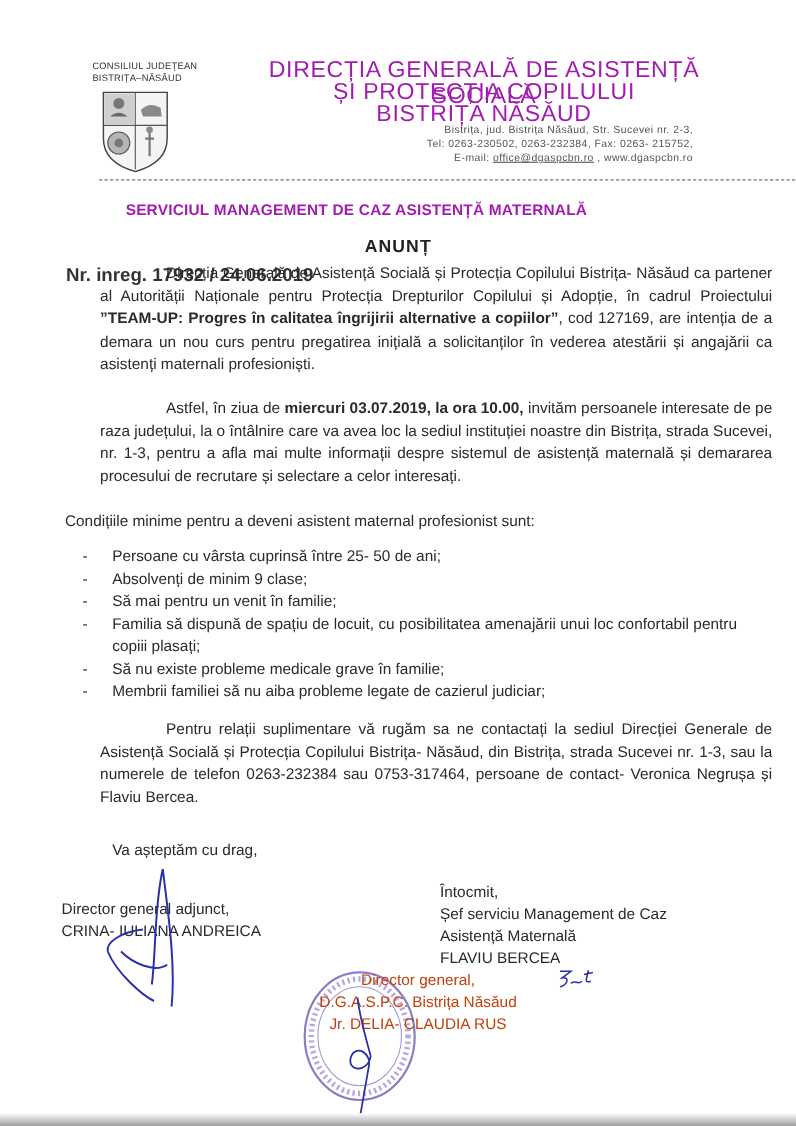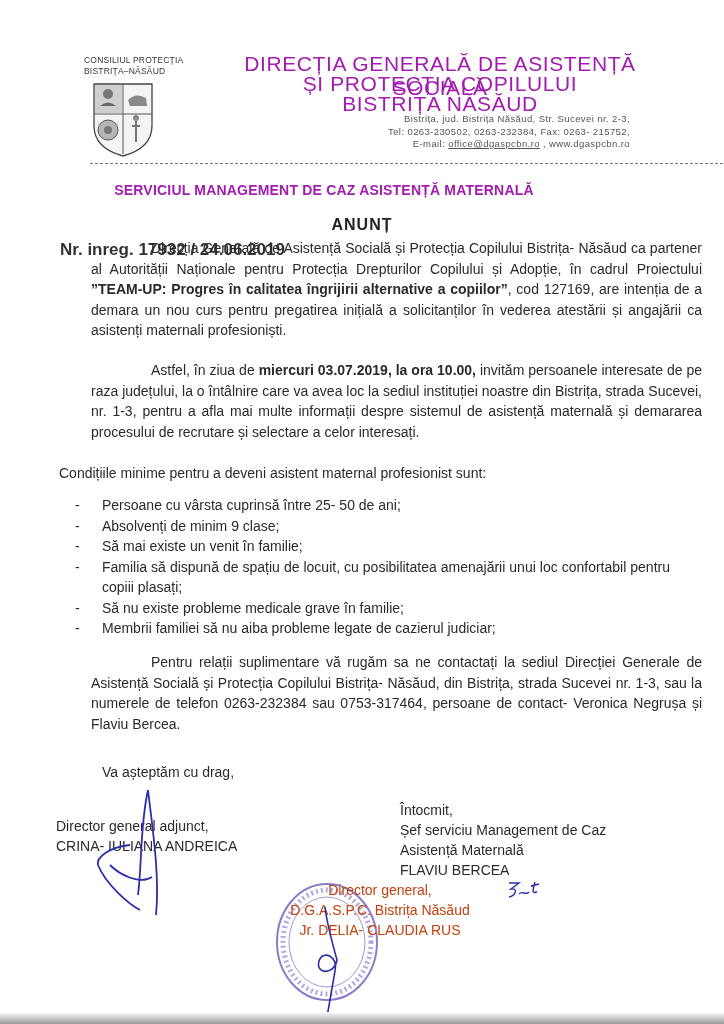--- a/index.html
+++ b/index.html
@@ -43,21 +43,21 @@
   .sig-f { left:505px; top:880px; width:40px; height:20px; }
   .bottom-shadow { left:0; top:1012px; width:724px; height:12px; background:linear-gradient(#fff,#9a9a9a); }
   b { font-weight:bold; }
 </style>
 </head>
 <body>
 
 <div class="page">
 
   <div class="abs council">
-    <div>CONSILIUL PROTECȚIA</div>
+    <div>CONSILIUL JUDEȚEAN</div>
     <div>BISTRIȚA–NĂSĂUD</div>
   </div>
 
   <svg class="abs crest" viewBox="0 0 62 76">
     <path d="M2 2 H60 V44 Q60 66 31 74 Q2 66 2 44 Z" fill="#f4f4f4" stroke="#444" stroke-width="1.3"></path>
     <line x1="31" y1="2" x2="31" y2="72" stroke="#555" stroke-width="1"></line>
     <line x1="2" y1="32" x2="60" y2="32" stroke="#555" stroke-width="1"></line>
     <rect x="3" y="3" width="27" height="28" fill="#cfcfcf"></rect>
     <circle cx="16" cy="12" r="5" fill="#777"></circle>
     <path d="M8 24 Q16 17 24 24 Z" fill="#666"></path>
@@ -89,21 +89,21 @@
 
   <div class="abs para indent p1"><span>Direcția Generală de Asistență Socială și Protecția Copilului Bistrița- Năsăud ca partener al Autorității Naționale pentru Protecția Drepturilor Copilului și Adopție, în cadrul Proiectului </span><b>”TEAM-UP: Progres în calitatea îngrijirii alternative a copiilor”</b><span>, cod 127169, are intenția de a demara un nou curs pentru pregatirea inițială a solicitanților în vederea atestării și angajării ca asistenți maternali profesioniști.</span></div>
 
   <div class="abs para indent p2"><span>Astfel, în ziua de </span><b>miercuri 03.07.2019, la ora 10.00,</b><span> invităm persoanele interesate de pe raza județului, la o întâlnire care va avea loc la sediul instituției noastre din Bistrița, strada Sucevei, nr. 1-3, pentru a afla mai multe informații despre sistemul de asistență maternală și demararea procesului de recrutare și selectare a celor interesați.</span></div>
 
   <div class="abs para p3">Condițiile minime pentru a deveni asistent maternal profesionist sunt:</div>
 
   <ul class="abs list">
     <li><span class="dash">-</span><span>Persoane  cu vârsta cuprinsă între 25- 50 de ani;</span></li>
     <li><span class="dash">-</span><span>Absolvenți de minim 9 clase;</span></li>
-    <li><span class="dash">-</span><span>Să mai existe un venit în familie;</span></li>
+    <li><span class="dash">-</span><span>Să mai pentru un venit în familie;</span></li>
     <li><span class="dash">-</span><span>Familia să dispună de spațiu de locuit, cu posibilitatea amenajării unui loc confortabil pentru copiii plasați;</span></li>
     <li><span class="dash">-</span><span>Să nu existe probleme medicale grave în familie;</span></li>
     <li><span class="dash">-</span><span>Membrii familiei să nu aiba probleme legate de cazierul judiciar;</span></li>
   </ul>
 
   <div class="abs para indent p4">Pentru relații suplimentare vă rugăm sa ne contactați la sediul Direcției Generale de Asistență Socială și Protecția Copilului Bistrița- Năsăud, din Bistrița, strada Sucevei  nr. 1-3, sau la numerele de telefon 0263-232384 sau 0753-317464, persoane de contact- Veronica Negrușa și Flaviu Bercea.</div>
 
   <div class="abs closing">Va așteptăm cu drag,</div>
 
   <div class="abs sig-left">

